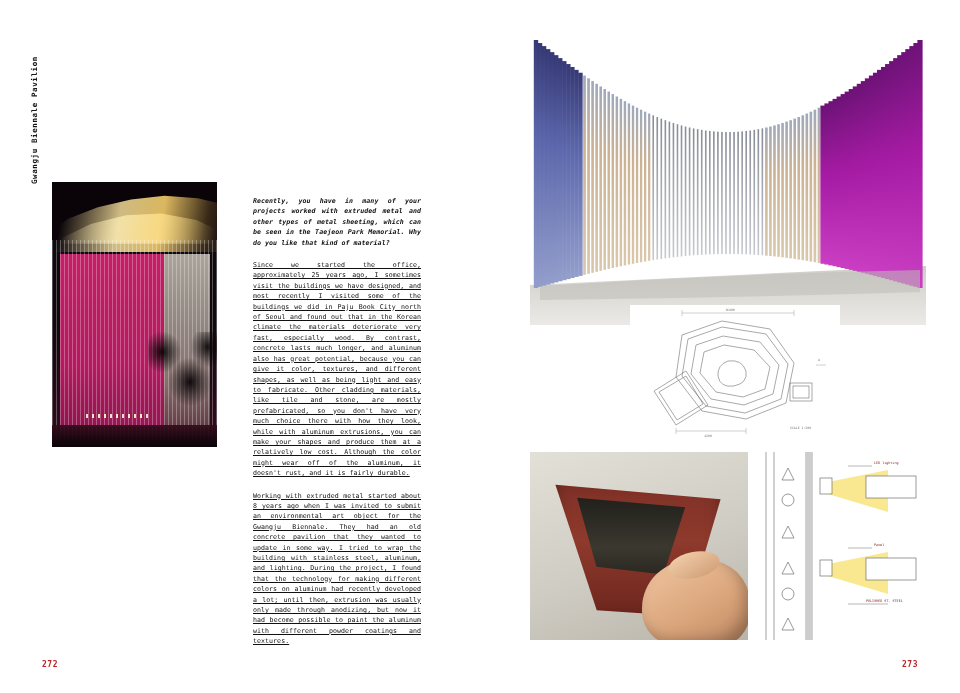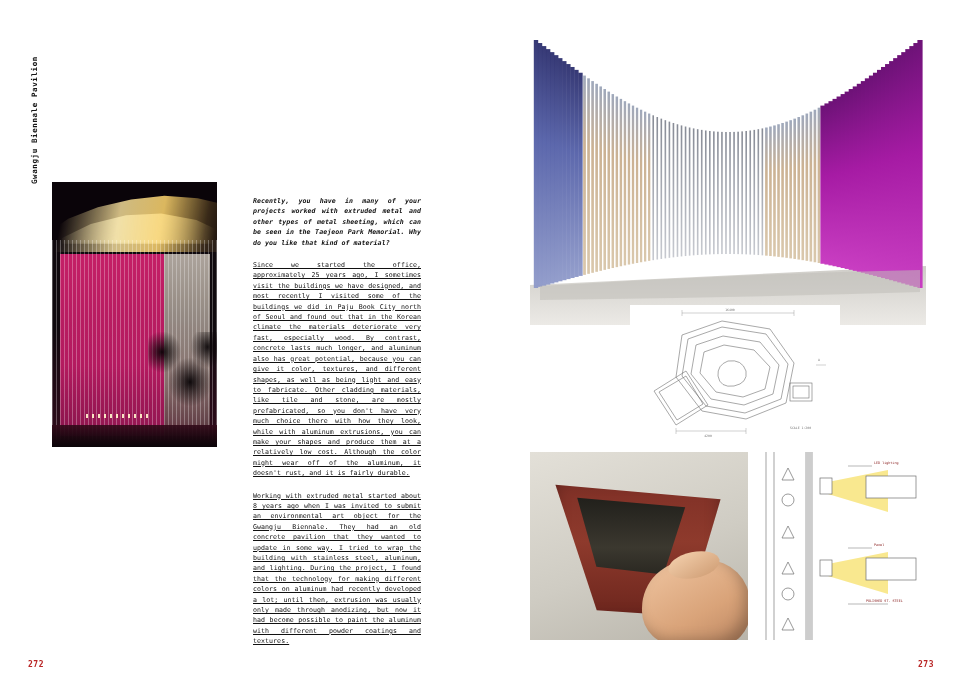--- a/index.html
+++ b/index.html
@@ -40,22 +40,22 @@
   
   .folio {
     position: absolute;
     bottom: 24px;
     font-family: "DejaVu Sans Mono", monospace;
     font-size: 8px;
     font-weight: bold;
     color: #b92626;
     letter-spacing: 0.5px;
   }
-  .folio.left  { left: 28px; }
-  .folio.right { right: 26px; }
+  .folio.left  { left: 42px; }
+  .folio.right { right: 42px; }
 
   
   .photo-night {
     position: absolute;
     left: 52px;
     top: 182px;
     width: 165px;
     height: 265px;
     overflow: hidden;
     background: #0a0609;

